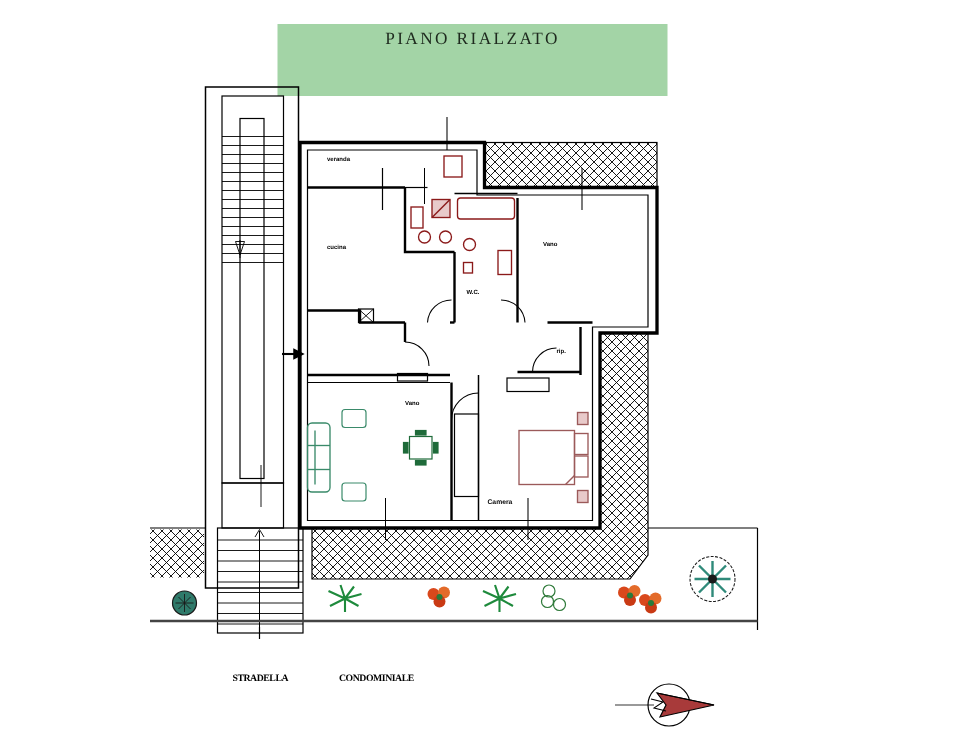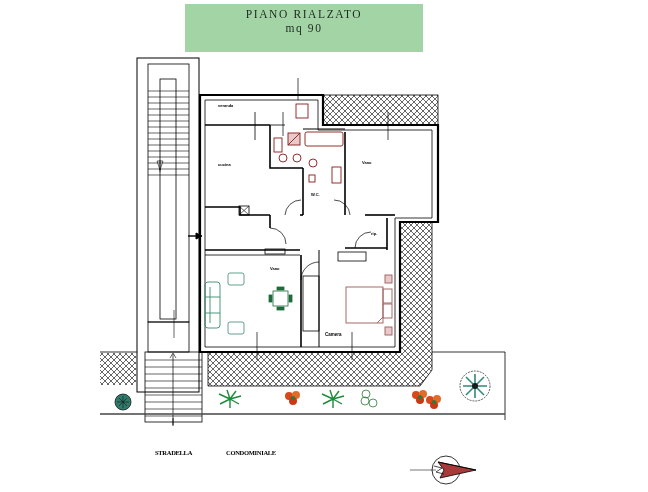--- a/index.html
+++ b/index.html
@@ -1,33 +1,32 @@
 <!DOCTYPE html>
 <html><head>
 <meta charset="utf-8">
 <style>
   html, body { margin:0; padding:0; background:#ffffff; }
   body { width:648px; height:492px; position:relative; overflow:hidden; font-family:"DejaVu Serif", serif; }
   .title-box {
-    position:absolute; left:185px; top:4px; width:238px; height:48px;
+    position:absolute; left:185px; top:16px; width:260px; height:48px;
     background:#a3d4a6; text-align:center; color:#1e2a1e;
     font-family:"Liberation Serif", serif; font-size:11.5px; letter-spacing:1.6px; line-height:13.5px;
     padding-top:4px; box-sizing:border-box;
   }
   .title-box div { white-space:nowrap; }
   svg.plan { position:absolute; left:0; top:0; }
   .lbl { font-family:"Liberation Sans", sans-serif; font-weight:bold; fill:#000; }
   .street { position:absolute; top:449px; font-family:"Liberation Serif", serif; font-weight:bold; font-size:6.5px; letter-spacing:-0.3px; color:#000; }
 </style>
 </head>
 <body>
 
 <div class="title-box">
   <div>PIANO  RIALZATO</div>
-  <div>mq 90</div>
 </div>
 
 <svg class="plan" width="648" height="492" viewBox="0 0 648 492">
   <defs>
     <pattern id="hatch" width="6" height="6" patternUnits="userSpaceOnUse">
       <path d="M0,0 L6,6 M6,0 L0,6" stroke="#000" stroke-width="0.6"></path>
     </pattern>
   </defs>
 
   <g>

